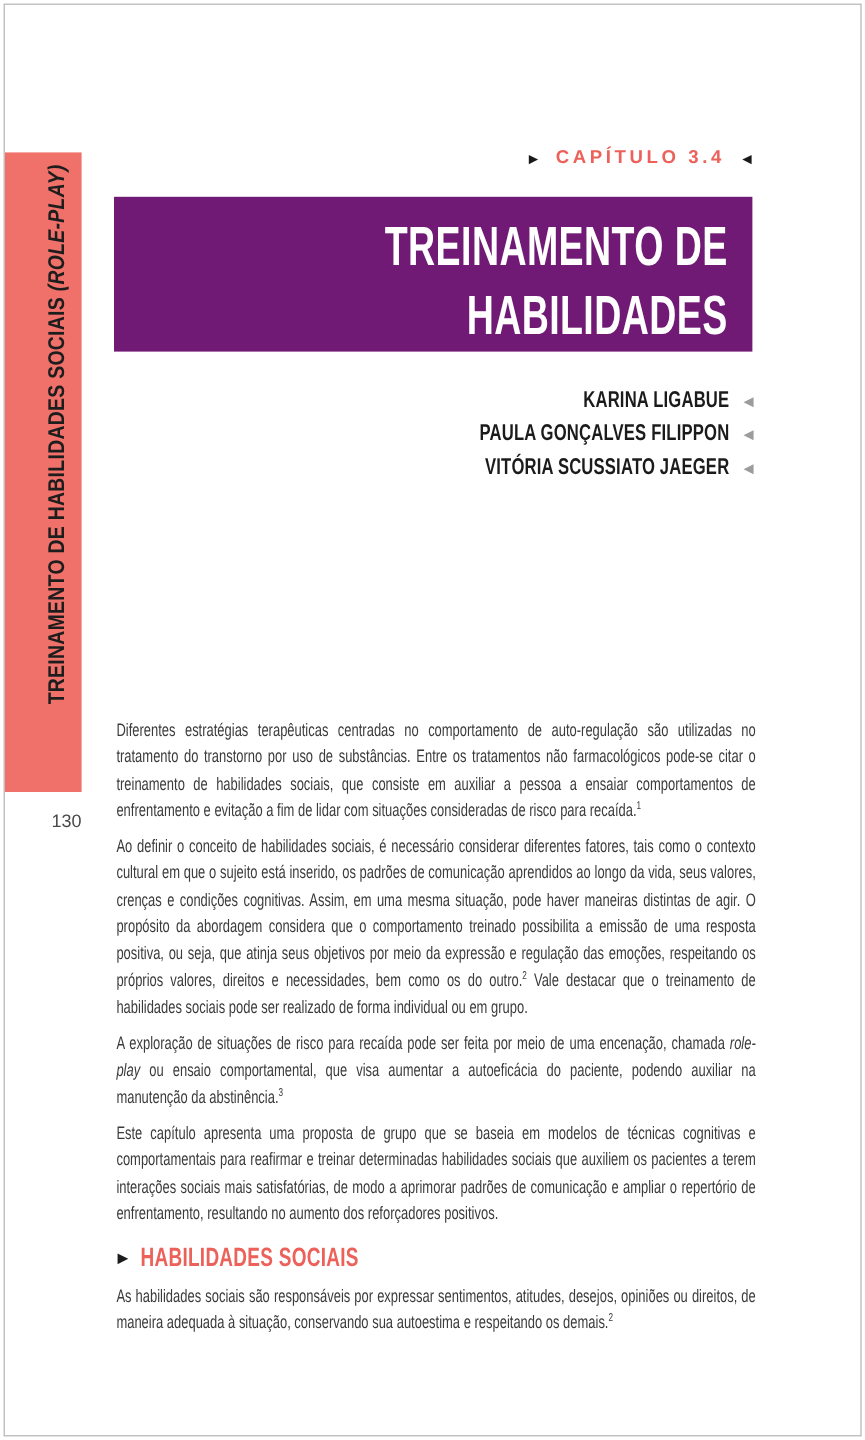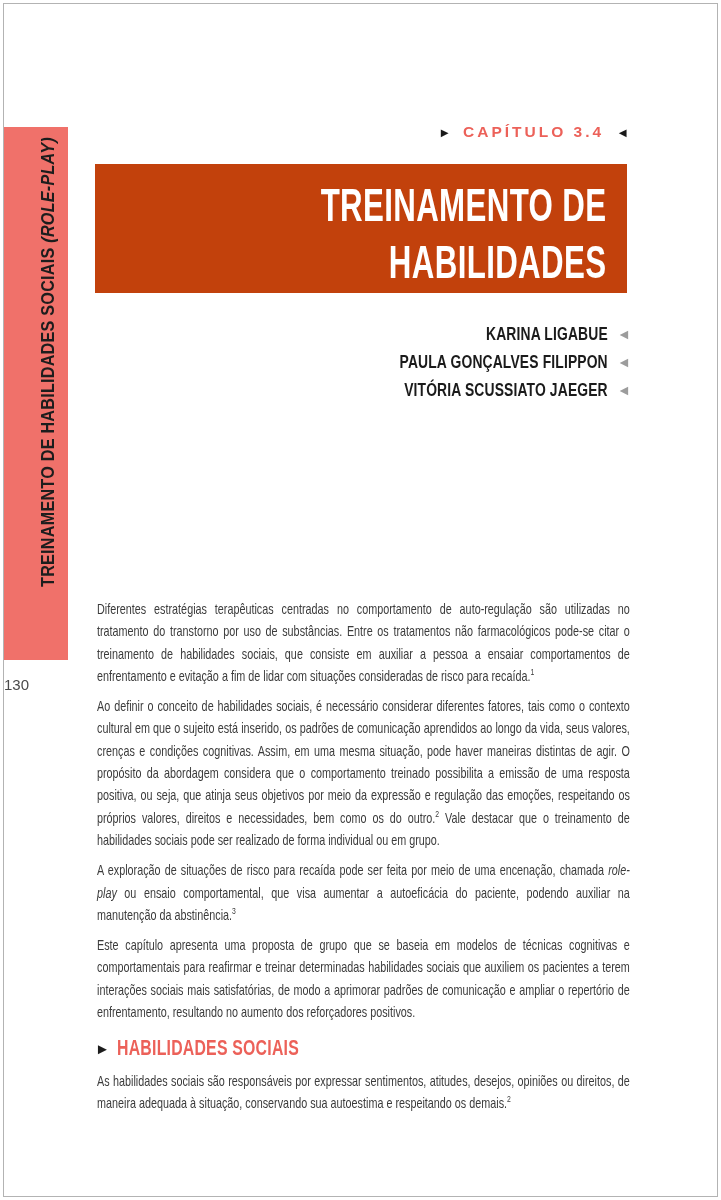--- a/index.html
+++ b/index.html
@@ -18,36 +18,36 @@
     background:#F0716A;
   }
   .sidebar-text {
     position:absolute; left:44px; top:235px;
     transform:translate(-50%,-50%) rotate(-90deg) scaleX(0.85);
     white-space:nowrap; font-weight:bold; font-size:19px;
     letter-spacing:0.3px; color:#1d1d1d;
   }
   .ital { font-style:italic; }
   .page-number {
-    position:absolute; left:0; top:672px; width:64px; 
+    position:absolute; left:0; top:672px; width:64px; text-align:right;
     font-size:15px; color:#4a4a4a;
   }
   
   .chapter-marker {
     position:absolute; top:119px; right:88px;
     display:flex; align-items:center; gap:12px;
   }
   .chapter-marker .tri { font-size:13px; color:#191919; line-height:1; }
   .chapter-marker .label {
     font-size:15.5px; font-weight:bold; letter-spacing:3px; color:#EC6159;
   }
   
   .title-block {
     position:absolute; left:91px; top:160px; width:532px; height:129px;
-    background:#c2410c; overflow:hidden;
+    background:#701a75; overflow:hidden;
   }
   .title-inner {
     width:782px; transform:scaleX(0.68); transform-origin:top left;
     box-sizing:border-box; padding:13px 30px 0 16px;
     text-align:right; color:#ffffff; font-weight:bold;
     font-size:46px; line-height:57px; letter-spacing:0.5px;
   }
   
   .authors {
     position:absolute; top:316px; right:88px; width:500px;

